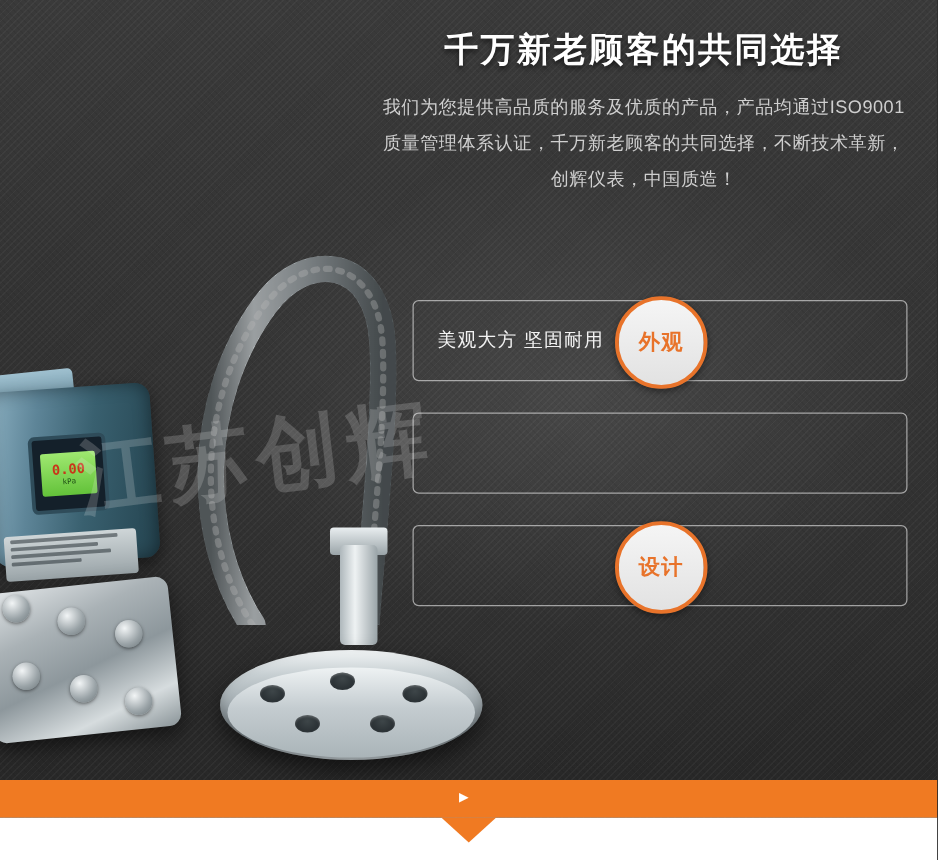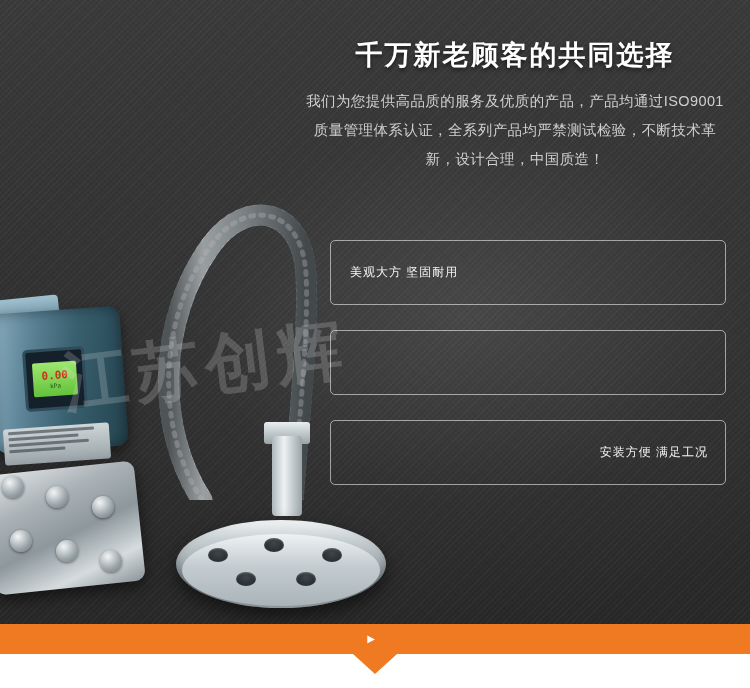--- a/index.html
+++ b/index.html
@@ -25,41 +25,41 @@
     content:"";position:absolute;inset:0;
     background-image:repeating-linear-gradient(45deg, rgba(0,0,0,0.05) 0px, rgba(0,0,0,0.05) 1px, rgba(0,0,0,0) 1px, rgba(0,0,0,0) 4px);
     pointer-events:none;
   }
 
   
   .header{position:absolute;left:300px;top:24px;width:430px;text-align:center;z-index:6;}
   .title{
     color:#ffffff;font-size:27px;font-weight:bold;letter-spacing:2px;
     text-shadow:0 2px 4px rgba(0,0,0,0.6);
-    margin:15px 0 16px 0;line-height:1.2;
+    margin:0 0 16px 0;line-height:1.2;
   }
   .subtitle{
     color:#cfcfcf;font-size:14.5px;line-height:2.0;letter-spacing:0.4px;
     margin:0;text-align:center;
   }
 
   
   .features{position:absolute;left:330px;top:240px;width:398px;z-index:6;}
   .feature-row{
     position:relative;height:67px;margin-bottom:23px;
   }
   .feature-box{
     position:absolute;left:0;top:0;width:396px;height:65px;
     border:1px solid rgba(255,255,255,0.55);
     border-radius:5px;
     box-sizing:border-box;
   }
   .feature-left,.feature-right{
     position:absolute;top:0;height:65px;display:flex;align-items:center;
-    color:#f2f2f2;font-size:12px;letter-spacing:1px;white-space:nowrap;
+    color:#f2f2f2;font-size:15px;letter-spacing:1px;white-space:nowrap;
   }
   .feature-left{left:20px;}
   .feature-right{right:20px;justify-content:flex-end;}
   .badge{
     position:absolute;left:50%;top:50%;transform:translate(-50%,-50%);
     width:68px;height:68px;border-radius:50%;
     background:linear-gradient(180deg,#f5f5f5 0%,#e2e2e2 100%);
     border:3px solid #e8732a;
     display:flex;align-items:center;justify-content:center;
     color:#e8732a;font-size:17px;font-weight:bold;letter-spacing:1px;
@@ -229,37 +229,38 @@
         <div class="seal-hole" style="left:60px;top:52px;"></div>
         <div class="seal-hole" style="left:120px;top:52px;"></div>
       </div>
     </div>
   </div>
 
   <div class="watermark">江苏创辉</div>
 
   <div class="header">
     <h1 class="title">千万新老顾客的共同选择</h1>
-    <p class="subtitle">我们为您提供高品质的服务及优质的产品，产品均通过ISO9001质量管理体系认证，全系列产品均严禁测试检验，不断技术革新，设计合理，中国质造！</p>
+    <p class="subtitle">我们为您提供高品质的服务及优质的产品，产品均通过ISO9001质量管理体系认证，千万新老顾客的共同选择，不断技术革新，创辉仪表，中国质造！</p>
   </div>
 
   <div class="features">
 
     <div class="feature-row">
       <div class="feature-box"></div>
       <div class="feature-left">美观大方 坚固耐用</div>
+      <div class="badge">外观</div>
     </div>
 
     <div class="feature-row">
       <div class="feature-box"></div>
     </div>
 
     <div class="feature-row">
       <div class="feature-box"></div>
-      <div class="feature-right">安装方便 满足工况</div>
+      <div class="badge">设计</div>
     </div>
   </div>
 
   <div class="bottom-fill"></div>
   <div class="bottom-notch"></div>
   <div class="bottom-bar">
     <span class="arrow-glyph">▶</span>
   </div>
 
 </div>

